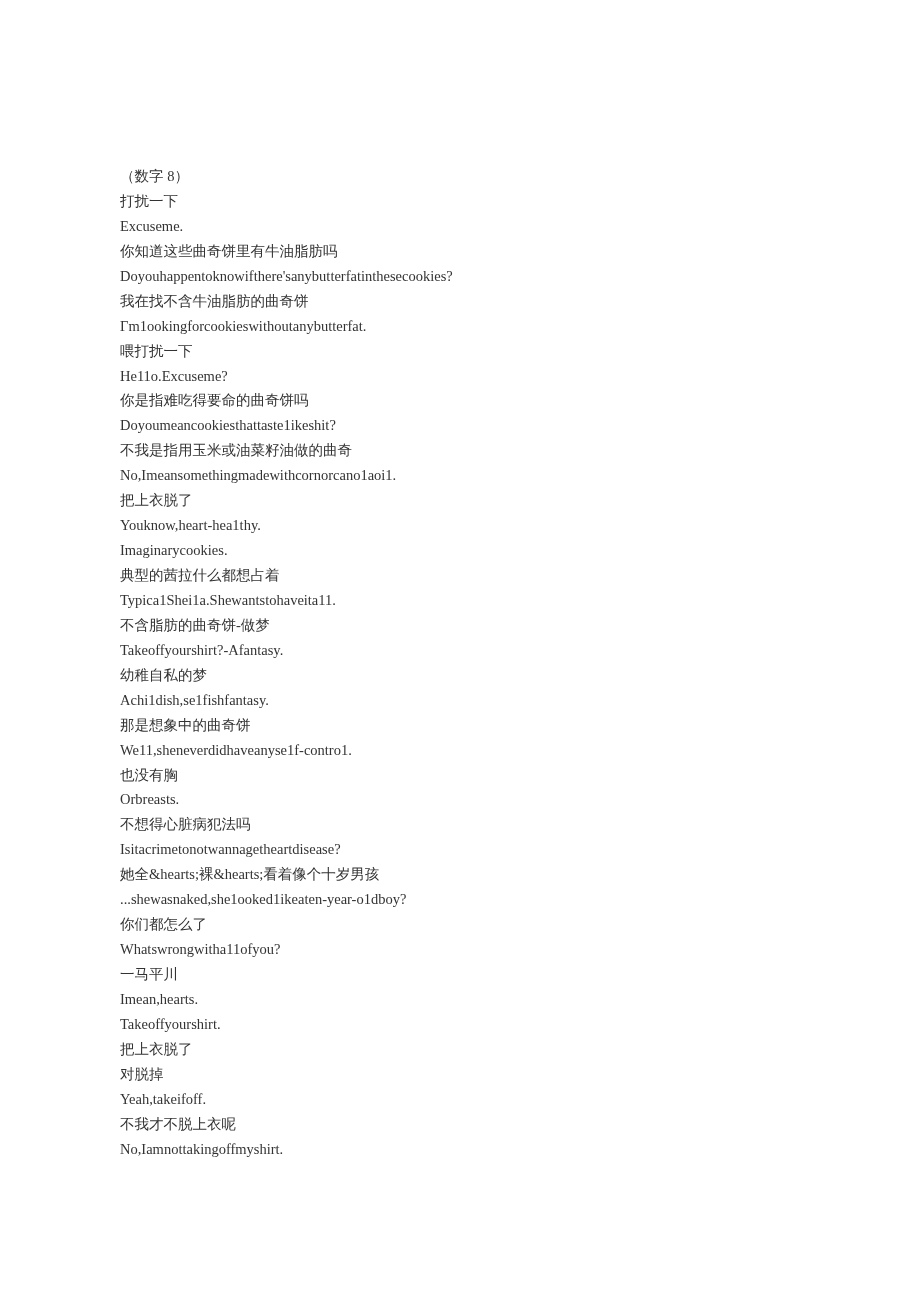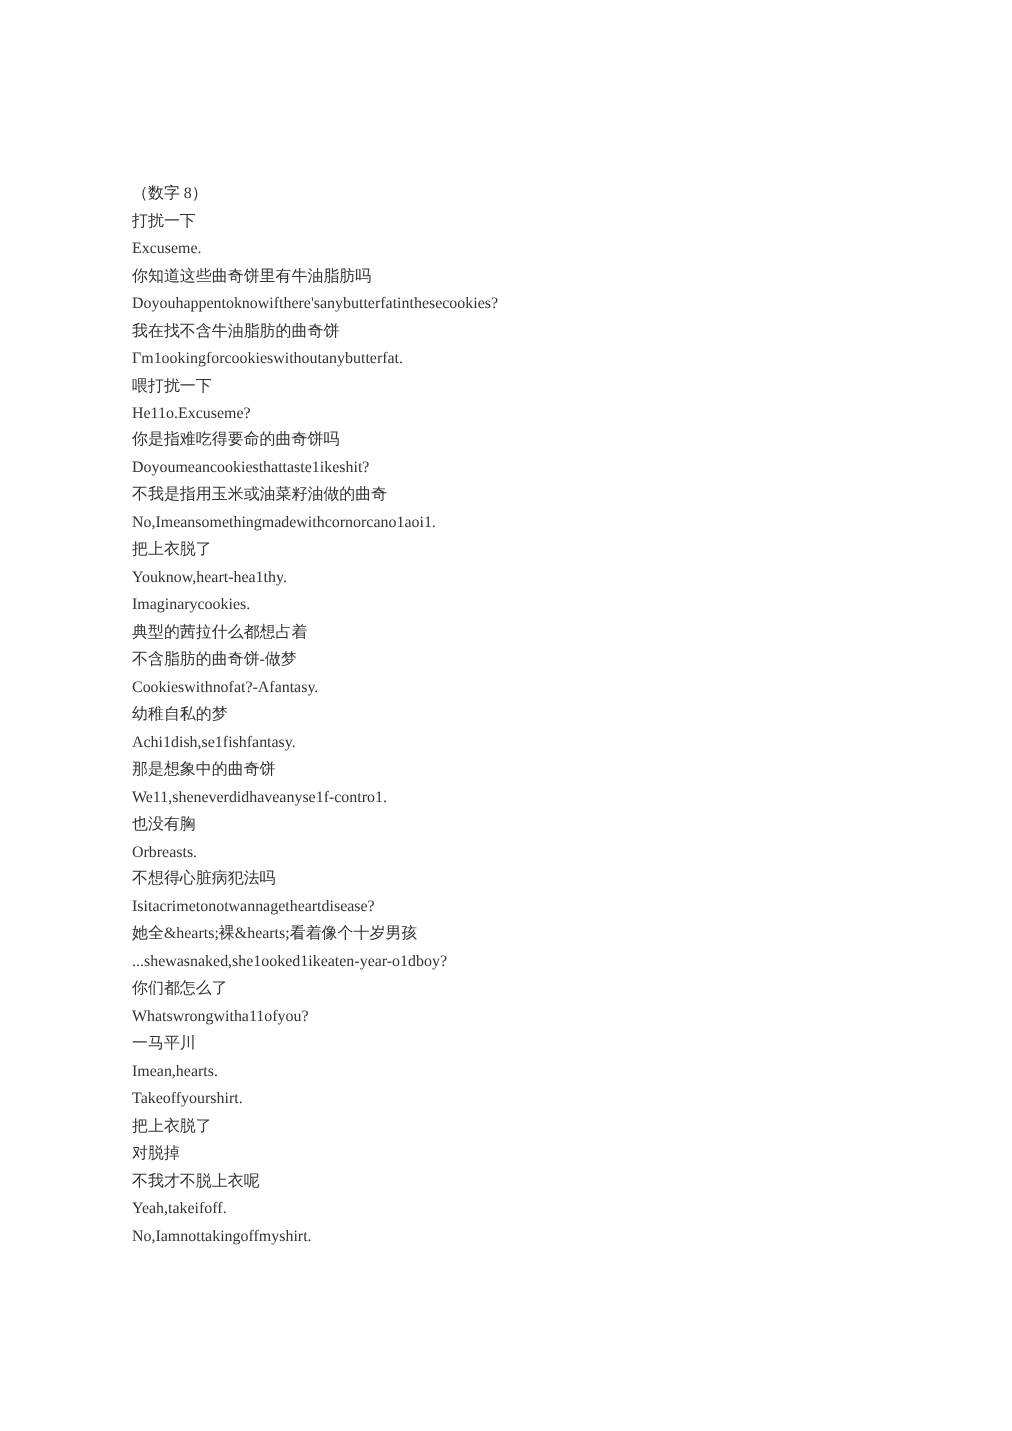--- a/index.html
+++ b/index.html
@@ -37,36 +37,37 @@
       <div class="line">喂打扰一下</div>
       <div class="line">He11o.Excuseme?</div>
       <div class="line">你是指难吃得要命的曲奇饼吗</div>
       <div class="line">Doyoumeancookiesthattaste1ikeshit?</div>
       <div class="line">不我是指用玉米或油菜籽油做的曲奇</div>
       <div class="line">No,Imeansomethingmadewithcornorcano1aoi1.</div>
       <div class="line">把上衣脱了</div>
       <div class="line">Youknow,heart-hea1thy.</div>
       <div class="line">Imaginarycookies.</div>
       <div class="line">典型的茜拉什么都想占着</div>
+      <div class="line">Typica1Shei1a.Shewantstohaveita11.</div>
       <div class="line">不含脂肪的曲奇饼-做梦</div>
-      <div class="line">Cookieswithnofat?-Afantasy.</div>
+      <div class="line">Takeoffyourshirt?-Afantasy.</div>
       <div class="line">幼稚自私的梦</div>
       <div class="line">Achi1dish,se1fishfantasy.</div>
       <div class="line">那是想象中的曲奇饼</div>
       <div class="line">We11,sheneverdidhaveanyse1f-contro1.</div>
       <div class="line">也没有胸</div>
       <div class="line">Orbreasts.</div>
       <div class="line">不想得心脏病犯法吗</div>
       <div class="line">Isitacrimetonotwannagetheartdisease?</div>
       <div class="line">她全&amp;hearts;裸&amp;hearts;看着像个十岁男孩</div>
       <div class="line">...shewasnaked,she1ooked1ikeaten-year-o1dboy?</div>
       <div class="line">你们都怎么了</div>
       <div class="line">Whatswrongwitha11ofyou?</div>
       <div class="line">一马平川</div>
       <div class="line">Imean,hearts.</div>
       <div class="line">Takeoffyourshirt.</div>
       <div class="line">把上衣脱了</div>
       <div class="line">对脱掉</div>
+      <div class="line">Yeah,takeifoff.</div>
       <div class="line">不我才不脱上衣呢</div>
-      <div class="line">Yeah,takeifoff.</div>
       <div class="line">No,Iamnottakingoffmyshirt.</div>
     </div>
 </div>
 
 </body></html>

